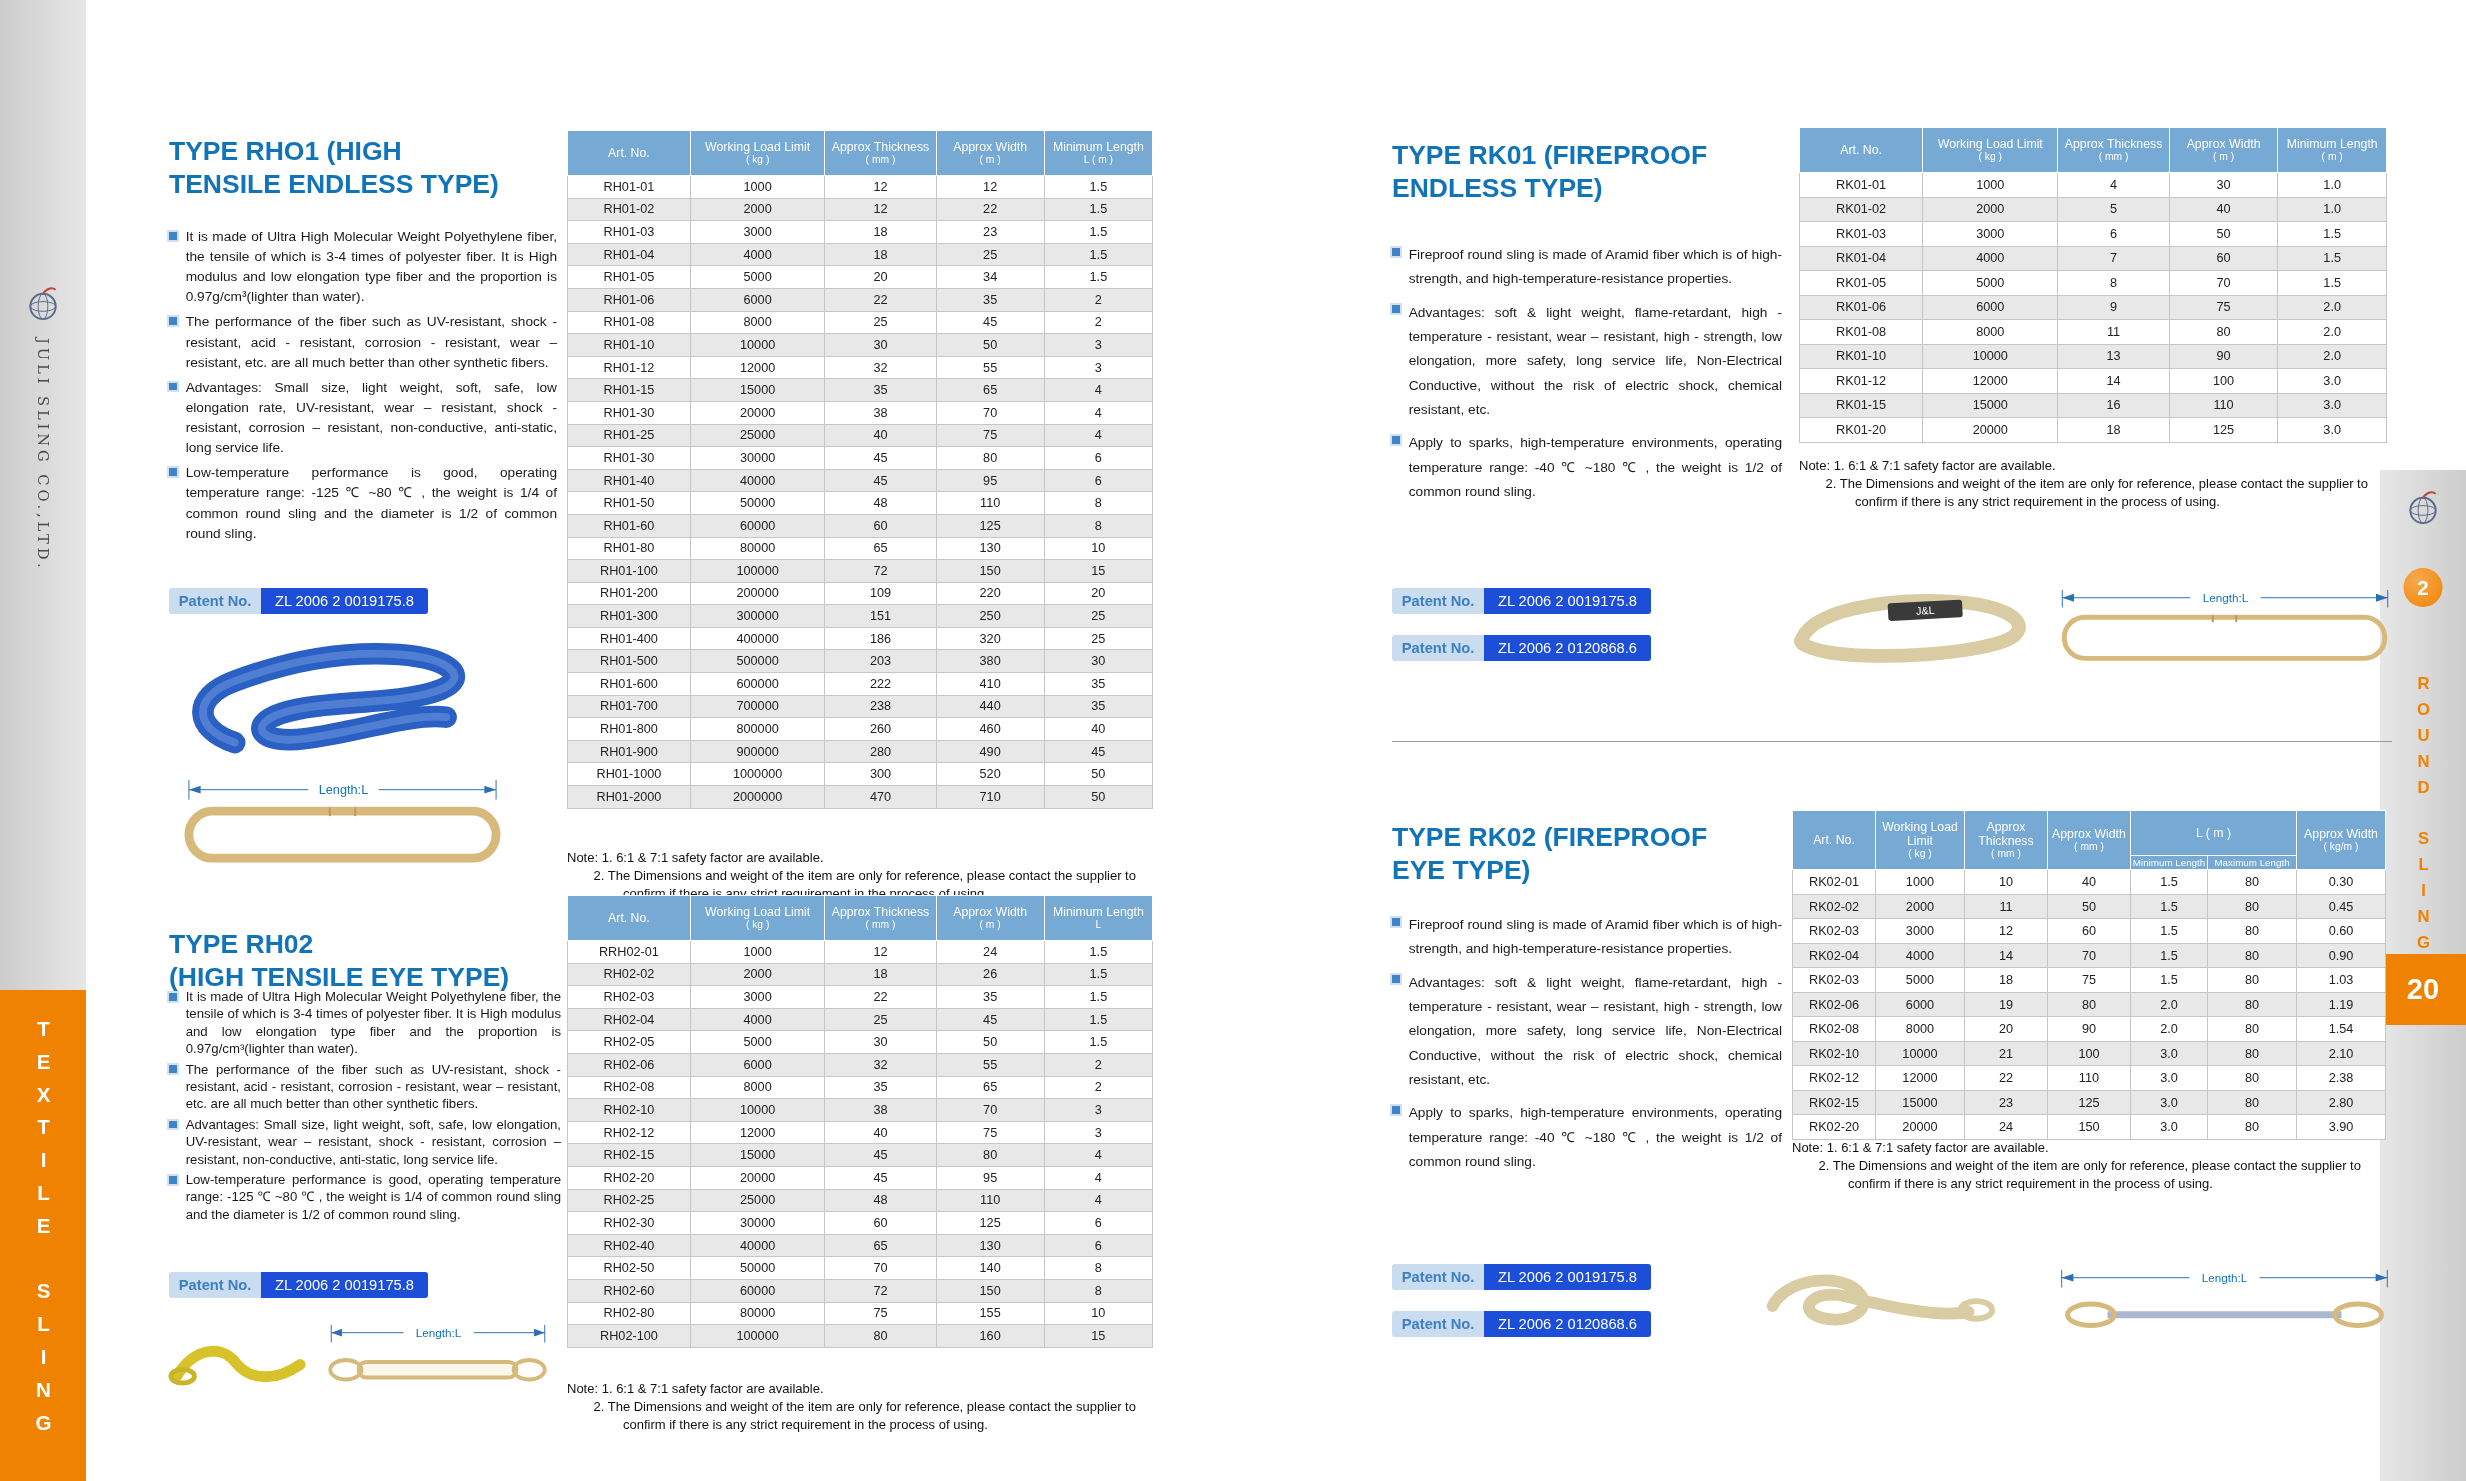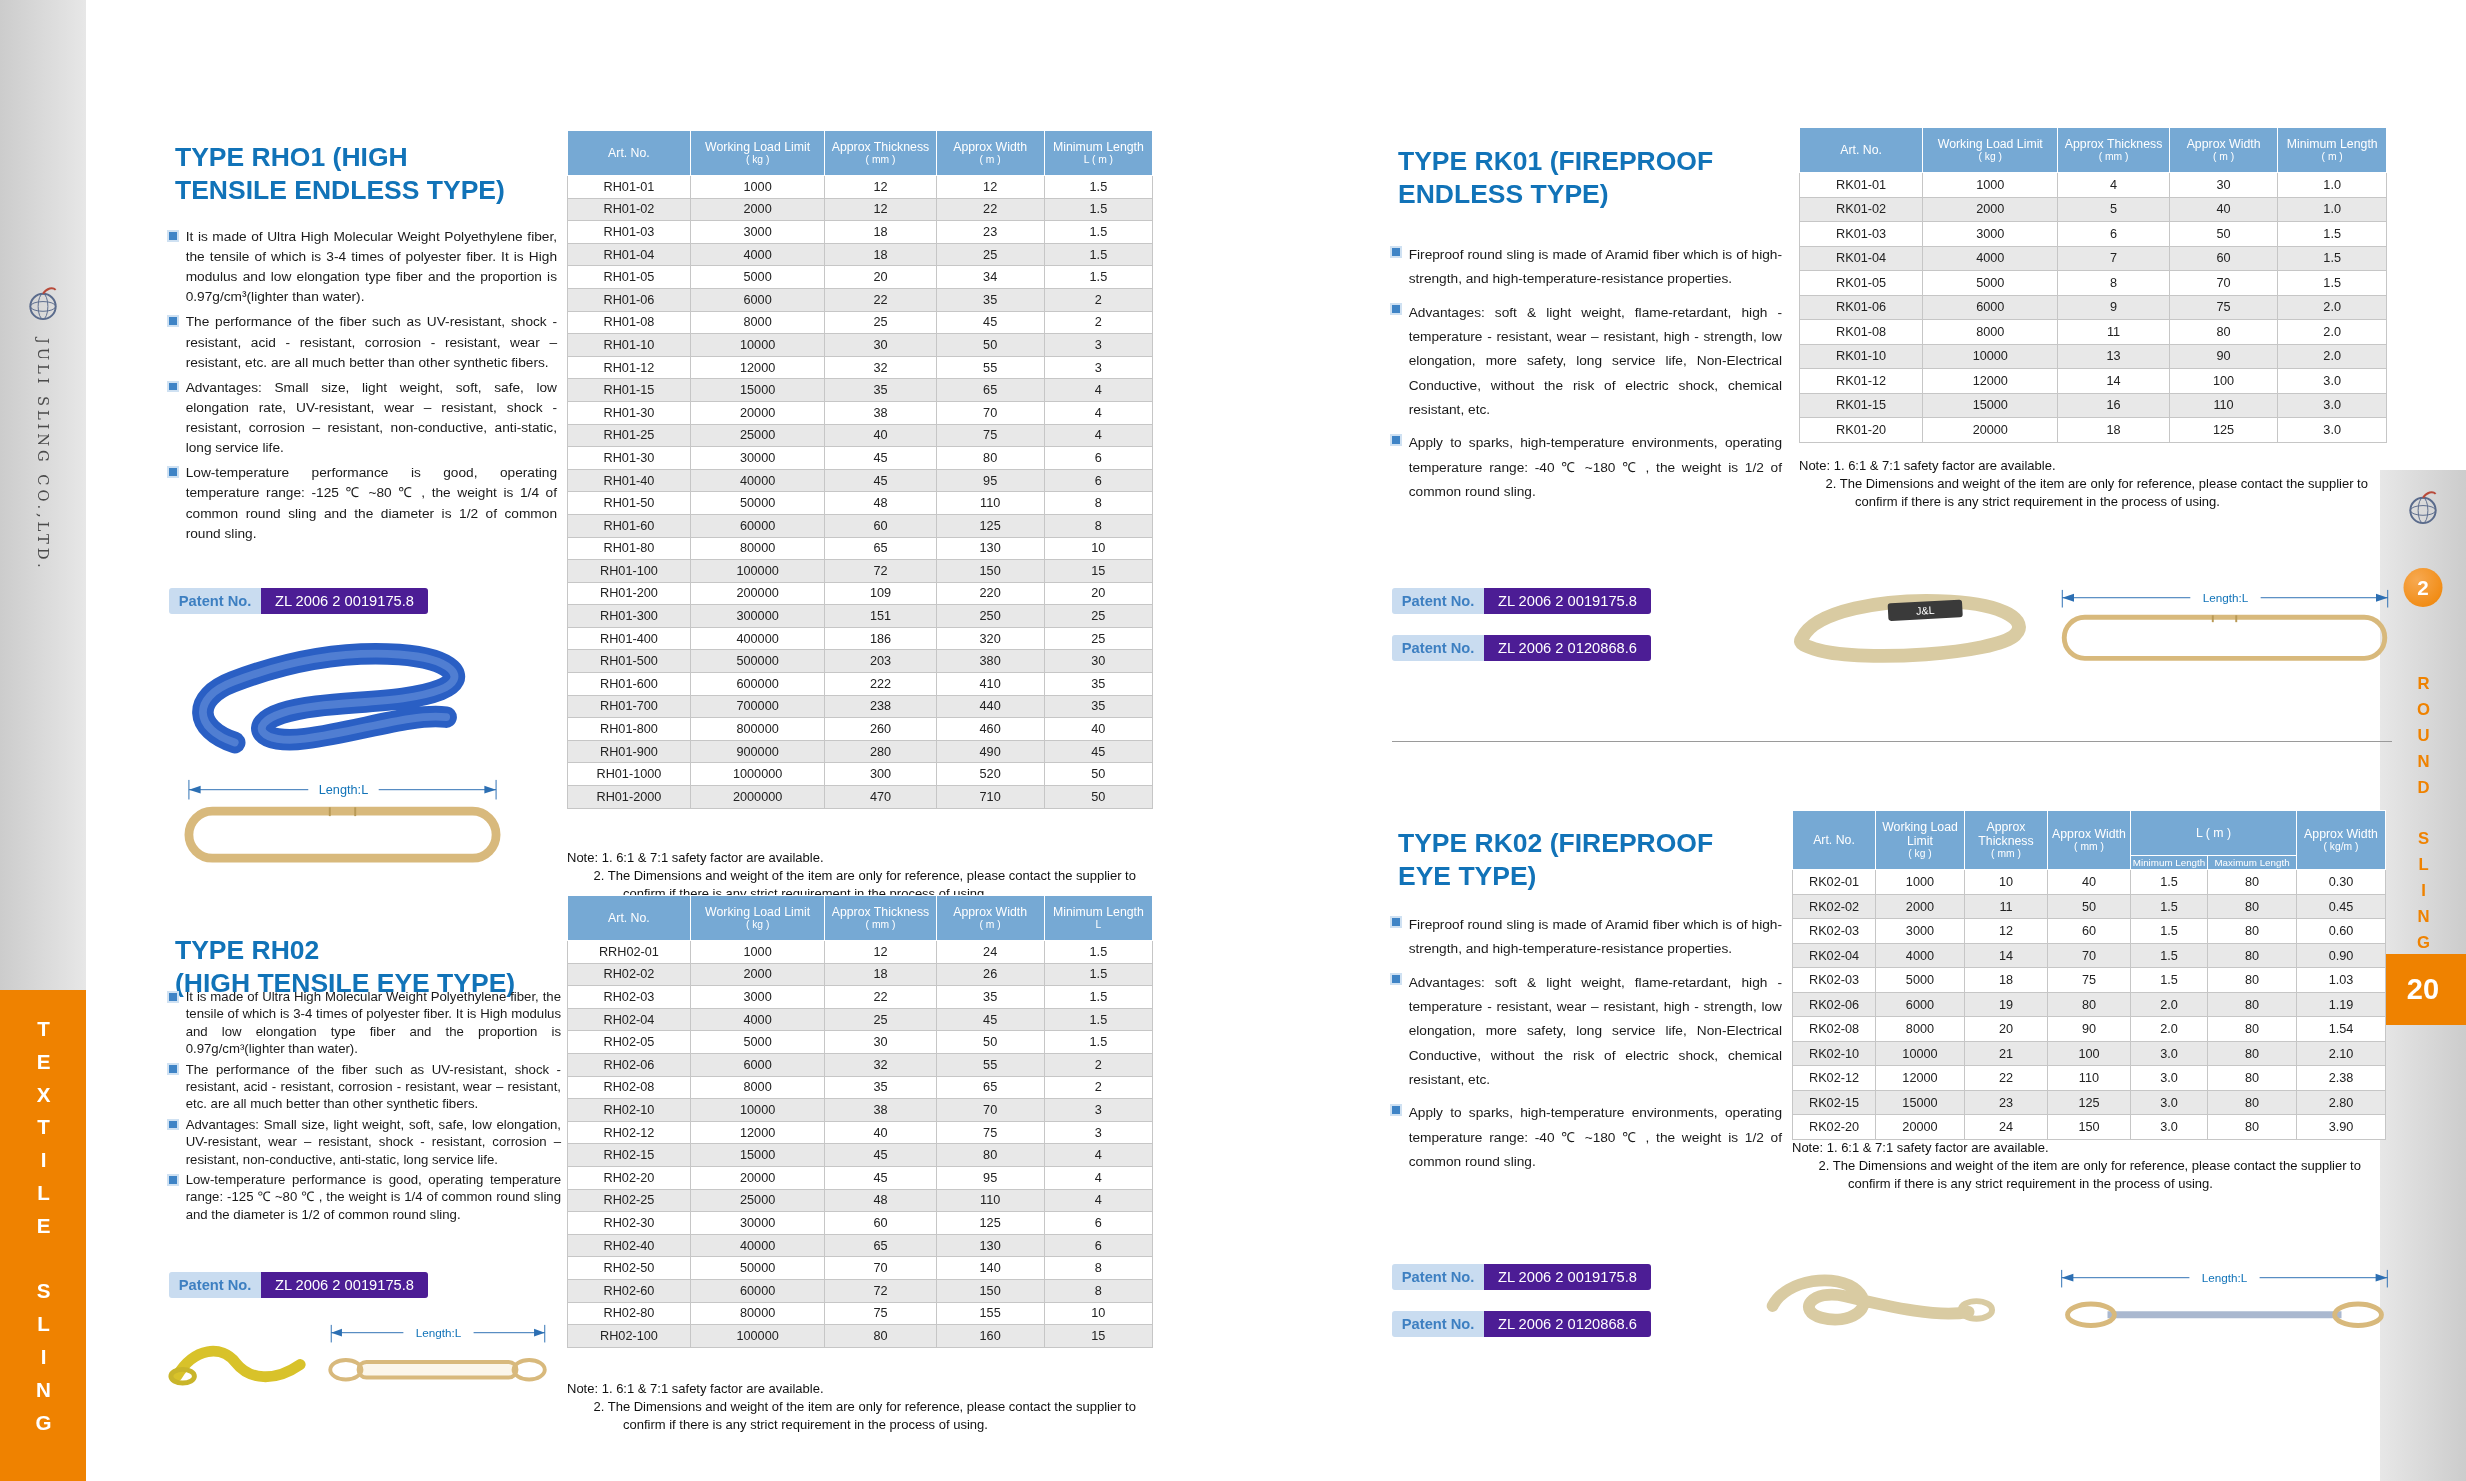--- a/index.html
+++ b/index.html
@@ -20,34 +20,34 @@
   .textile-label{color:#ffffff;font-size:20.6px;letter-spacing:9.8px;top:27.4px;}
   .round-label{color:#ef8200;font-size:16.7px;letter-spacing:6.9px;top:204px;}
   .circle-badge{position:absolute;left:50%;transform:translateX(-50%);top:98px;width:39px;height:39px;
     border-radius:50%;background:radial-gradient(circle at 35% 30%,#f7a951,#ef8200);
     color:#fff;font-weight:bold;font-size:20.6px;display:flex;align-items:center;justify-content:center;}
   .page-badge{position:absolute;left:2380px;top:954px;width:86px;height:71px;background:#ef8200;
     color:#fff;font-size:29px;font-weight:bold;display:flex;align-items:center;justify-content:center;}
 
   
   .sec-title{position:absolute;color:#1173b8;font-size:26.5px;font-weight:bold;line-height:1.24;
-    white-space:pre-line;margin:6px;}
+    white-space:pre-line;margin:0;}
   ul.features{position:absolute;list-style:none;margin:0;padding:0;font-size:13.7px;line-height:1.47;
     text-align:justify;}
   ul.features li{position:relative;padding-left:16.7px;margin-bottom:4.9px;}
   ul.features .blt{position:absolute;left:0;top:4.9px;width:7.8px;height:7.8px;background:#3f84c6;
     box-shadow:0 0 0 2px #cfe1f2;}
   ul.features.tight{font-size:13.2px;line-height:1.32;}
   ul.features.tight li{margin-bottom:2.9px;}
   ul.features.airy{line-height:1.78;}
   ul.features.airy li{margin-bottom:8.8px;}
 
   .patent{position:absolute;display:inline-flex;font-size:14.7px;border-radius:2.9px;overflow:hidden;}
   .patent .p-label{background:#c9dcf0;color:#3d7fc1;font-weight:bold;padding:4.9px 9.8px;}
-  .patent .p-value{background:#4c1d95;color:#fff;padding:4.9px 13.7px;}
+  .patent .p-value{background:#1d4ed8;color:#fff;padding:4.9px 13.7px;}
 
   .note{position:absolute;font-size:13px;line-height:1.38;color:#111;}
   .note .n2{padding-left:26.5px;}
   .note .n3{padding-left:56px;}
 
   .divider{position:absolute;height:0;border-top:1px solid #9a9a9a;}
 
   
   .tbl{position:absolute;}
   .tbl table{border-collapse:collapse;width:100%;table-layout:fixed;background:#fff;font-size:12.7px;color:#222;}

